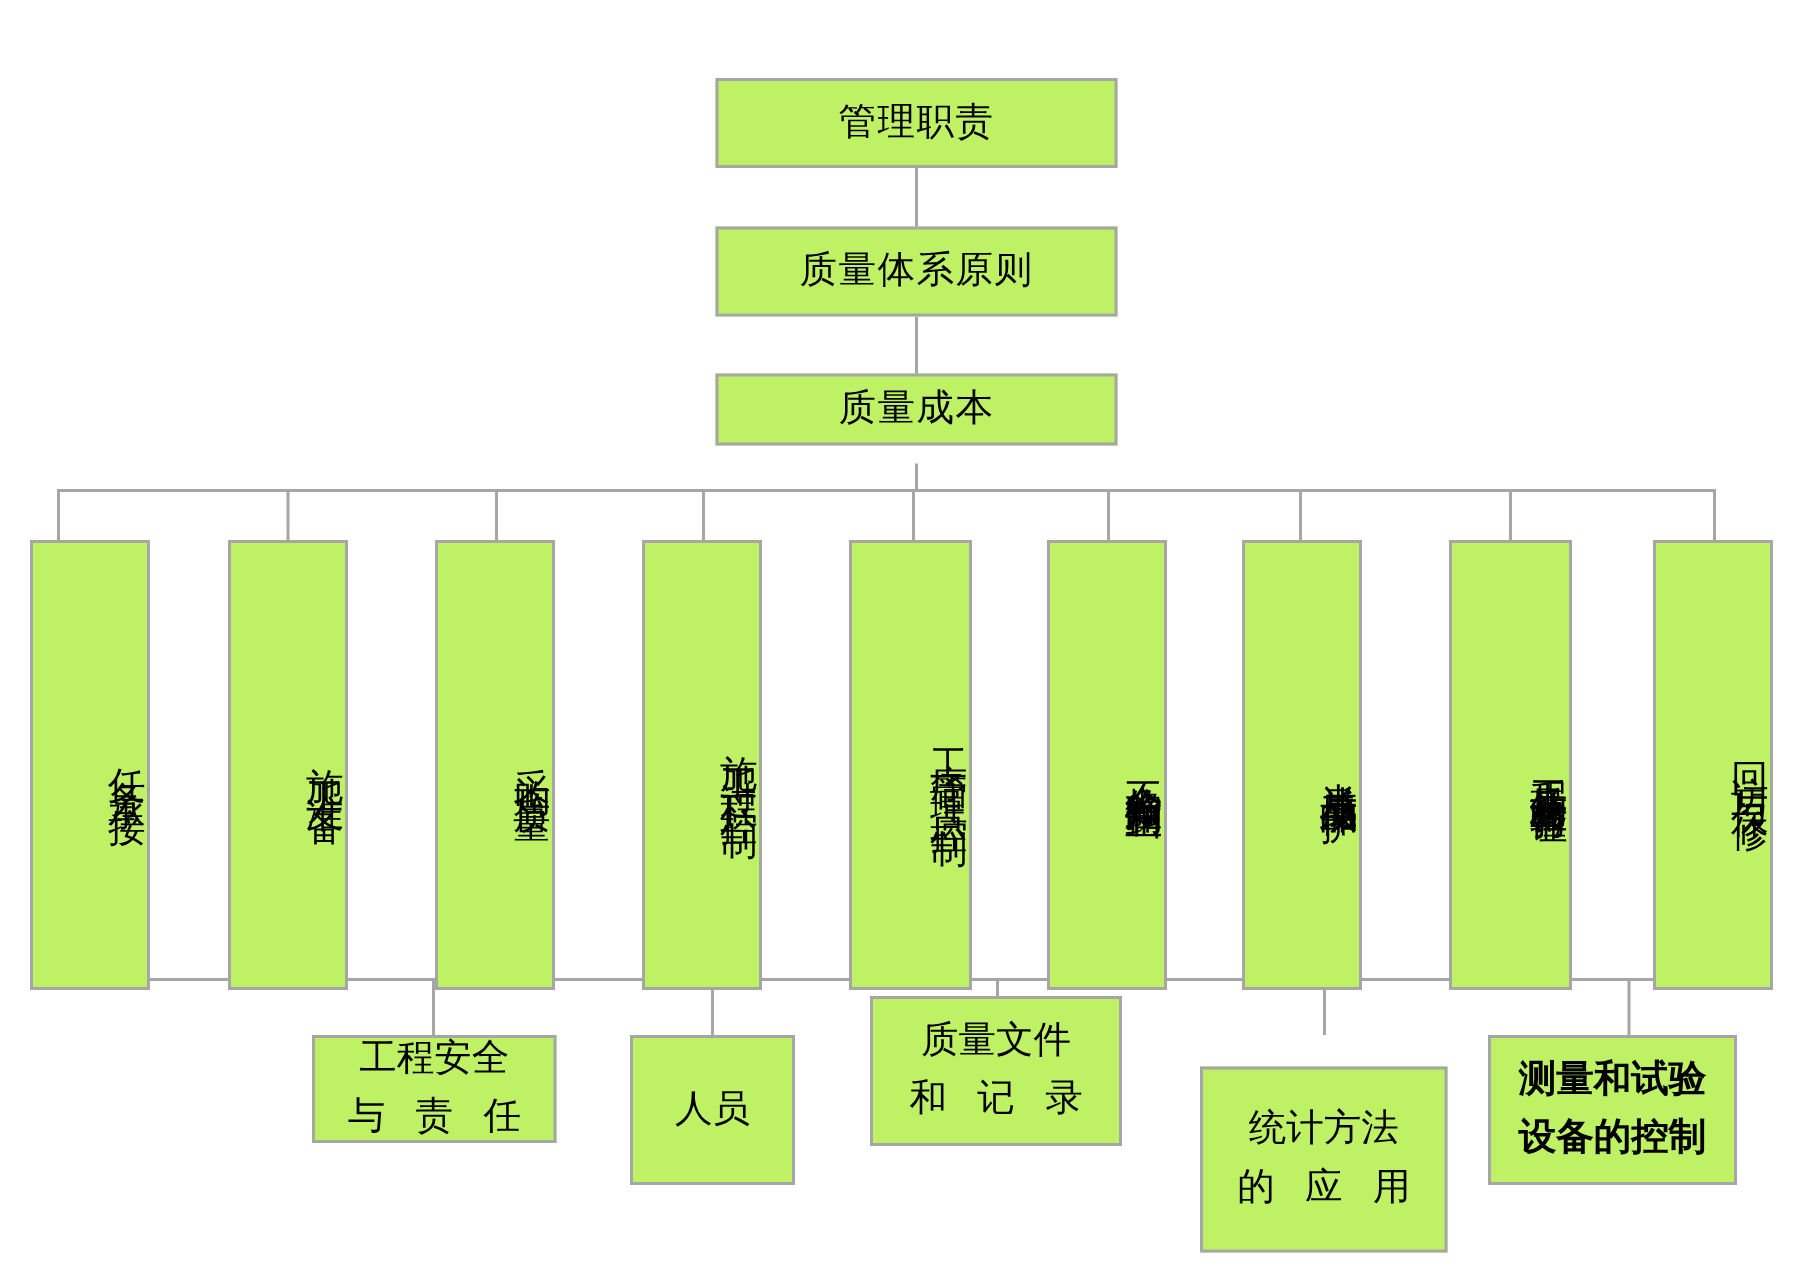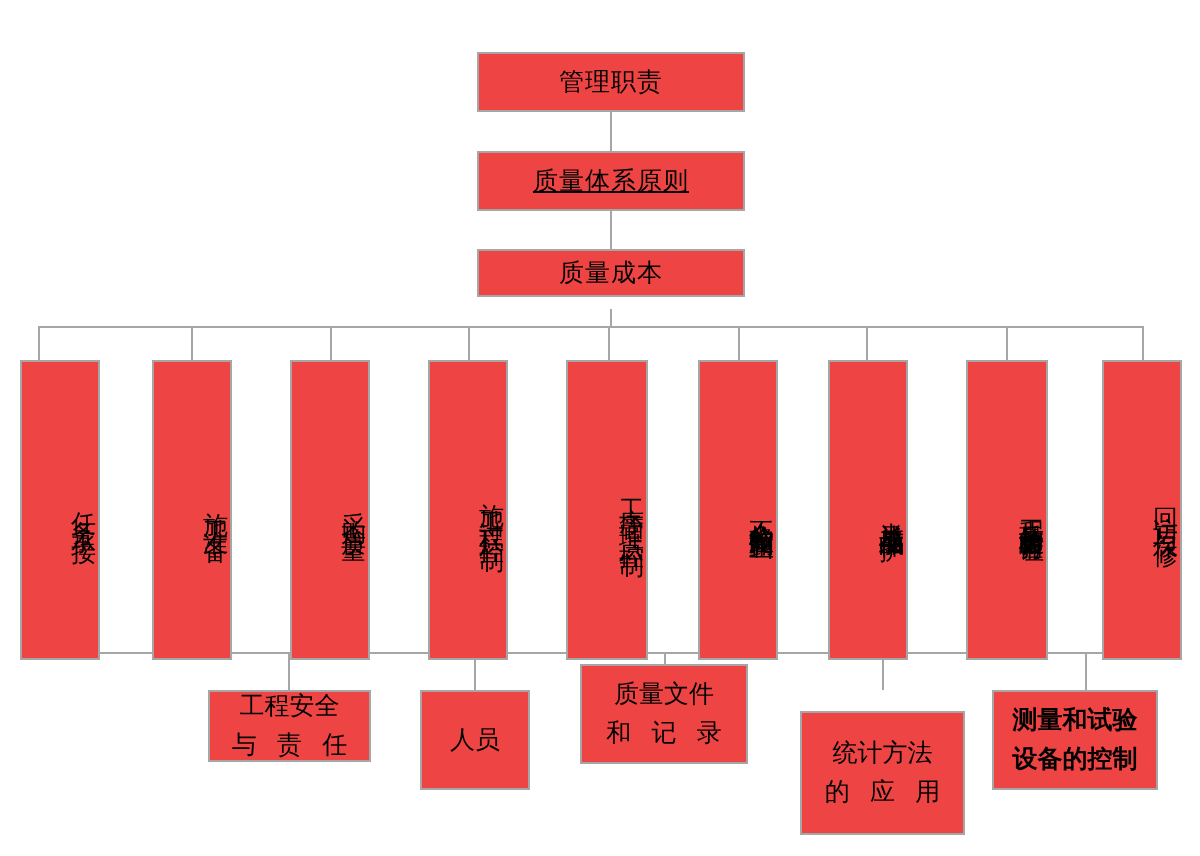--- a/index.html
+++ b/index.html
@@ -16,21 +16,21 @@
     position: relative;
     width: 1200px;
     height: 856px;
     background: #ffffff;
     overflow: hidden;
   }
   .box {
     position: absolute;
     box-sizing: border-box;
     border: 2px solid #a6a6a6;
-    background: #ef4444;
+    background: #bef264;
     display: flex;
     align-items: center;
     justify-content: center;
     text-align: center;
     z-index: 3;
   }
   .box-top {
     font-size: 25px;
     letter-spacing: 1px;
     line-height: 1.25;
@@ -108,21 +108,21 @@
   <div class="line v" style="left:288px; top:652px; height:38px;"></div>
   <div class="line v" style="left:474px; top:652px; height:38px;"></div>
   <div class="line v" style="left:664px; top:652px; height:38px;"></div>
   <div class="line v" style="left:882px; top:652px; height:38px;"></div>
   <div class="line v" style="left:1085px; top:652px; height:38px;"></div>
 
   <div class="box box-top" style="left:477px; top:52px; width:268px; height:60px;">
     <span>管理职责</span>
   </div>
 
-  <div class="box box-top" style="left:477px; top:151px; width:268px; height:60px;text-decoration:underline;">
+  <div class="box box-top" style="left:477px; top:151px; width:268px; height:60px;">
     <span>质量体系原则</span>
   </div>
 
   <div class="box box-top" style="left:477px; top:249px; width:268px; height:48px;">
     <span>质量成本</span>
   </div>
 
   <div class="box box-vert" style="left:20px; top:360px; width:80px; height:300px;">
     <span class="vtext">任务承接</span>
   </div>

